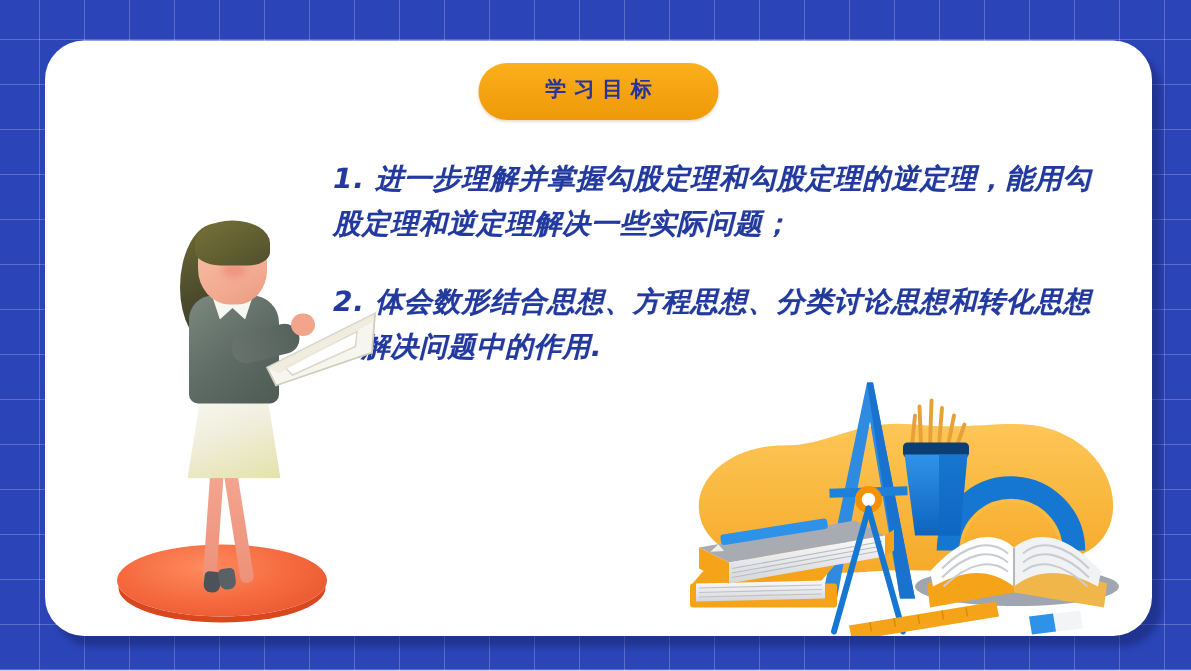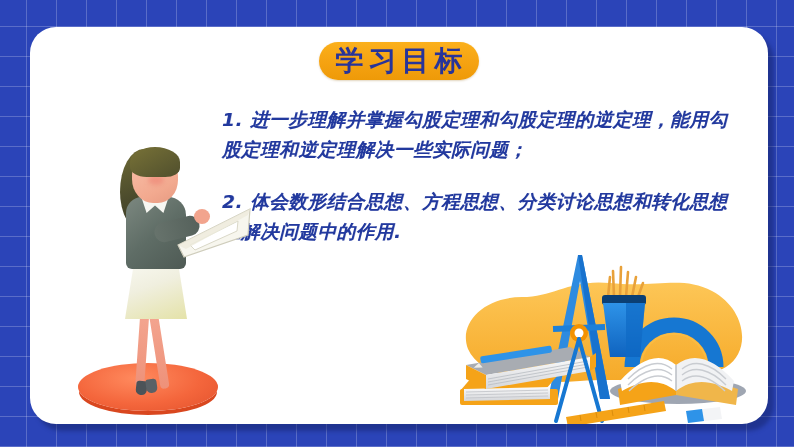--- a/index.html
+++ b/index.html
@@ -57,22 +57,22 @@
     width: 160px;
     height: 38px;
     border-radius: 19px;
     background: linear-gradient(180deg,#FBB01C 0%,#F5A211 55%,#EE9A08 100%);
     display: flex;
     align-items: center;
     justify-content: center;
     box-shadow: 0 1px 2px rgba(140,90,0,0.25);
   }
   #title-text {
-    font-family: Liberation Sans, sans-serif;
-    font-size: 28px;
+    font-family: Liberation Serif, serif;
+    font-size: 14px;
     font-weight: 700;
     letter-spacing: 5px;
     text-indent: 5px;
     color: #27349A;
     line-height: 1;
   }
 
   
   #body-text {
     position: absolute;

